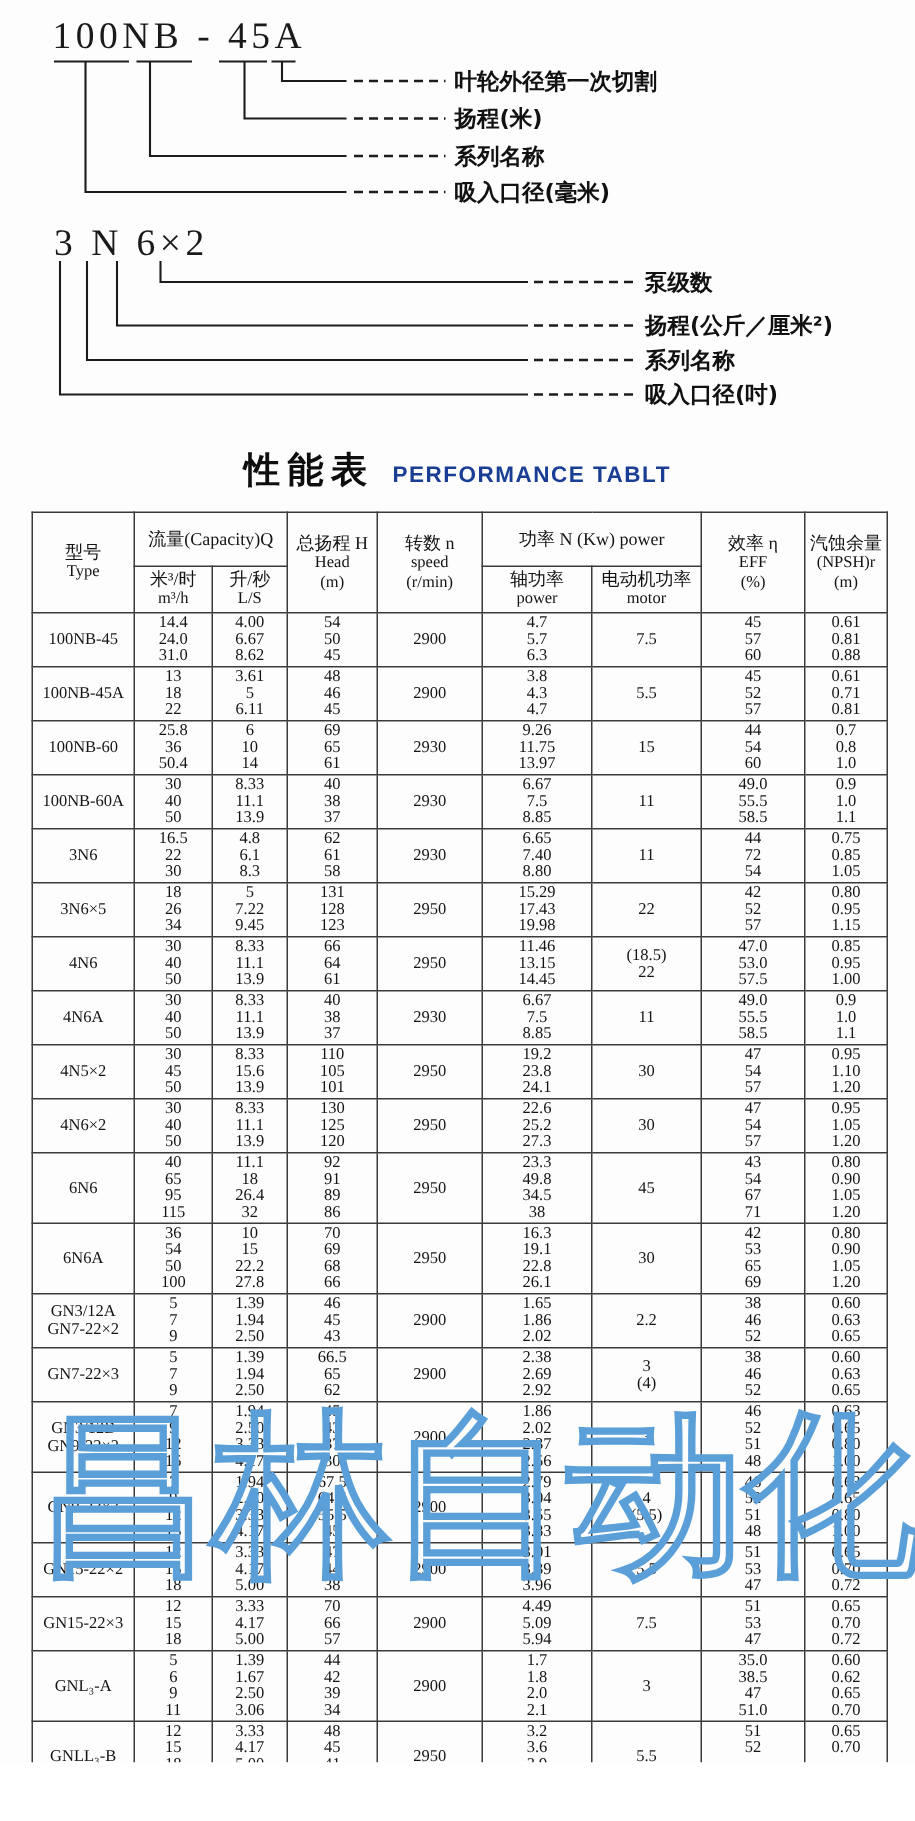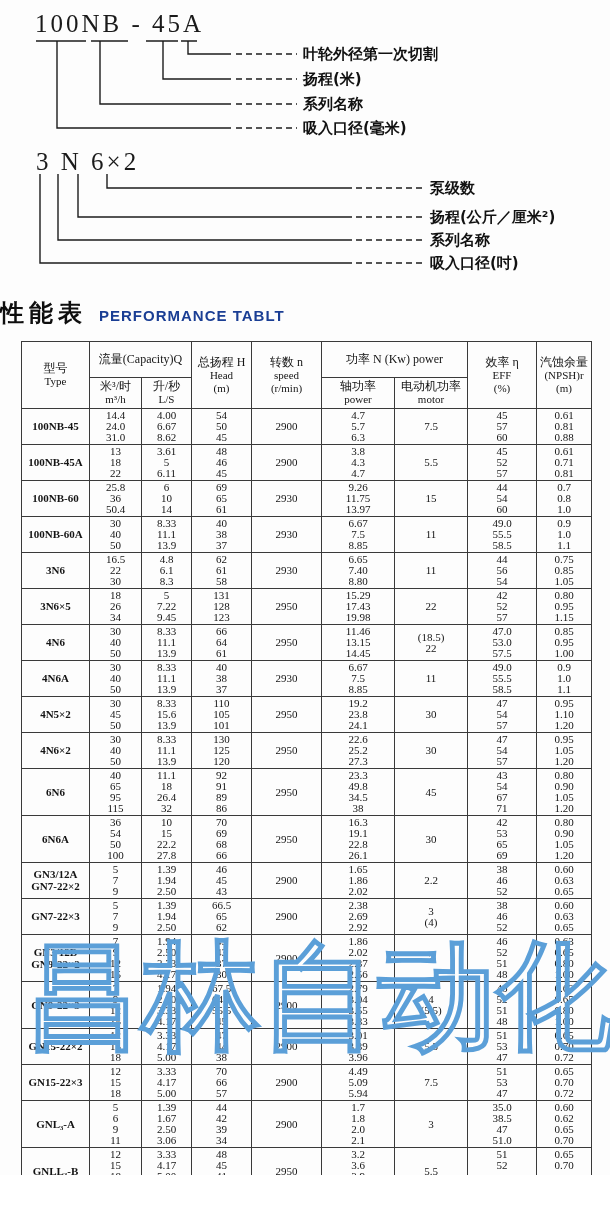--- a/index.html
+++ b/index.html
@@ -8,38 +8,38 @@
     background:#fdfdfd; font-family:"Liberation Serif","DejaVu Serif",serif; color:#161616;
   }
   
   .diag{position:absolute; left:0;}
   .diag svg{display:block;}
   .model-code{font-family:"Liberation Serif","DejaVu Serif",serif; font-size:25px; letter-spacing:3px; fill:#1a1a1a;}
   .diag-label{font-family:"DejaVu Sans","Liberation Sans",sans-serif; font-size:15px; fill:#111; font-weight:bold;}
   .dline{stroke:#1c1c1c; stroke-width:1.4; fill:none;}
   .ddash{stroke:#1c1c1c; stroke-width:1.6; fill:none; stroke-dasharray:6 4;}
   
-  .title-row{position:absolute; top:297px; left:0; width:610px; text-align:left; white-space:nowrap;}
+  .title-row{position:absolute; top:297px; left:0; width:610px; text-align:center; white-space:nowrap;}
   .title-zh{font-size:24px; font-weight:bold; letter-spacing:5px; color:#0e0e0e; font-family:"DejaVu Sans","Liberation Sans",sans-serif;}
   .title-en{font-size:15px; font-weight:bold; letter-spacing:1px; margin-left:8px; font-family:"Liberation Sans","DejaVu Sans",sans-serif;}
   
   .ptable{
     position:absolute; top:341px; left:21px; width:570px;
     border-collapse:collapse; table-layout:fixed;
     font-size:11px; line-height:11px; color:#141414;
   }
   .ptable th,.ptable td{
     border:1px solid #3a3a3a; text-align:center; vertical-align:middle;
     padding:1px 0; font-weight:normal; overflow:hidden;
   }
   .ptable th{line-height:13px; padding:2px 0; font-size:11.5px;}
   .ptable th .zh{font-size:12px;}
   .ptable th .en{font-size:11px; font-family:"Liberation Serif",serif;}
   .ptable td div{min-height:11px;}
-  .model-cell div{margin:1px 0;font-weight:bold;}
+  .model-cell div{margin:1px 0;}
   .grp{height:31px;}
   
   .wm-outline{
     position:absolute; color:transparent; -webkit-text-stroke:1.4px #5b9fd8;
     font-family:"Liberation Sans","DejaVu Sans",sans-serif; font-weight:bold;
     white-space:nowrap; pointer-events:none;
   }
   .wm-cclair{top:156px; left:84px; font-size:126px; letter-spacing:0px;}
   .wm-zh{top:918px; left:24px; font-size:118px; letter-spacing:0px; -webkit-text-stroke:1.2px #5b9fd8;}
   .wm-corner{
@@ -344,21 +344,21 @@
           <td>
             <div>6.65</div>
             <div>7.40</div>
             <div>8.80</div>
           </td>
           <td>
             <div>11</div>
           </td>
           <td>
             <div>44</div>
-            <div>56</div>
+            <div>72</div>
             <div>54</div>
           </td>
           <td>
             <div>0.75</div>
             <div>0.85</div>
             <div>1.05</div>
           </td>
         </tr>
         <tr>
           <td class="model-cell">

